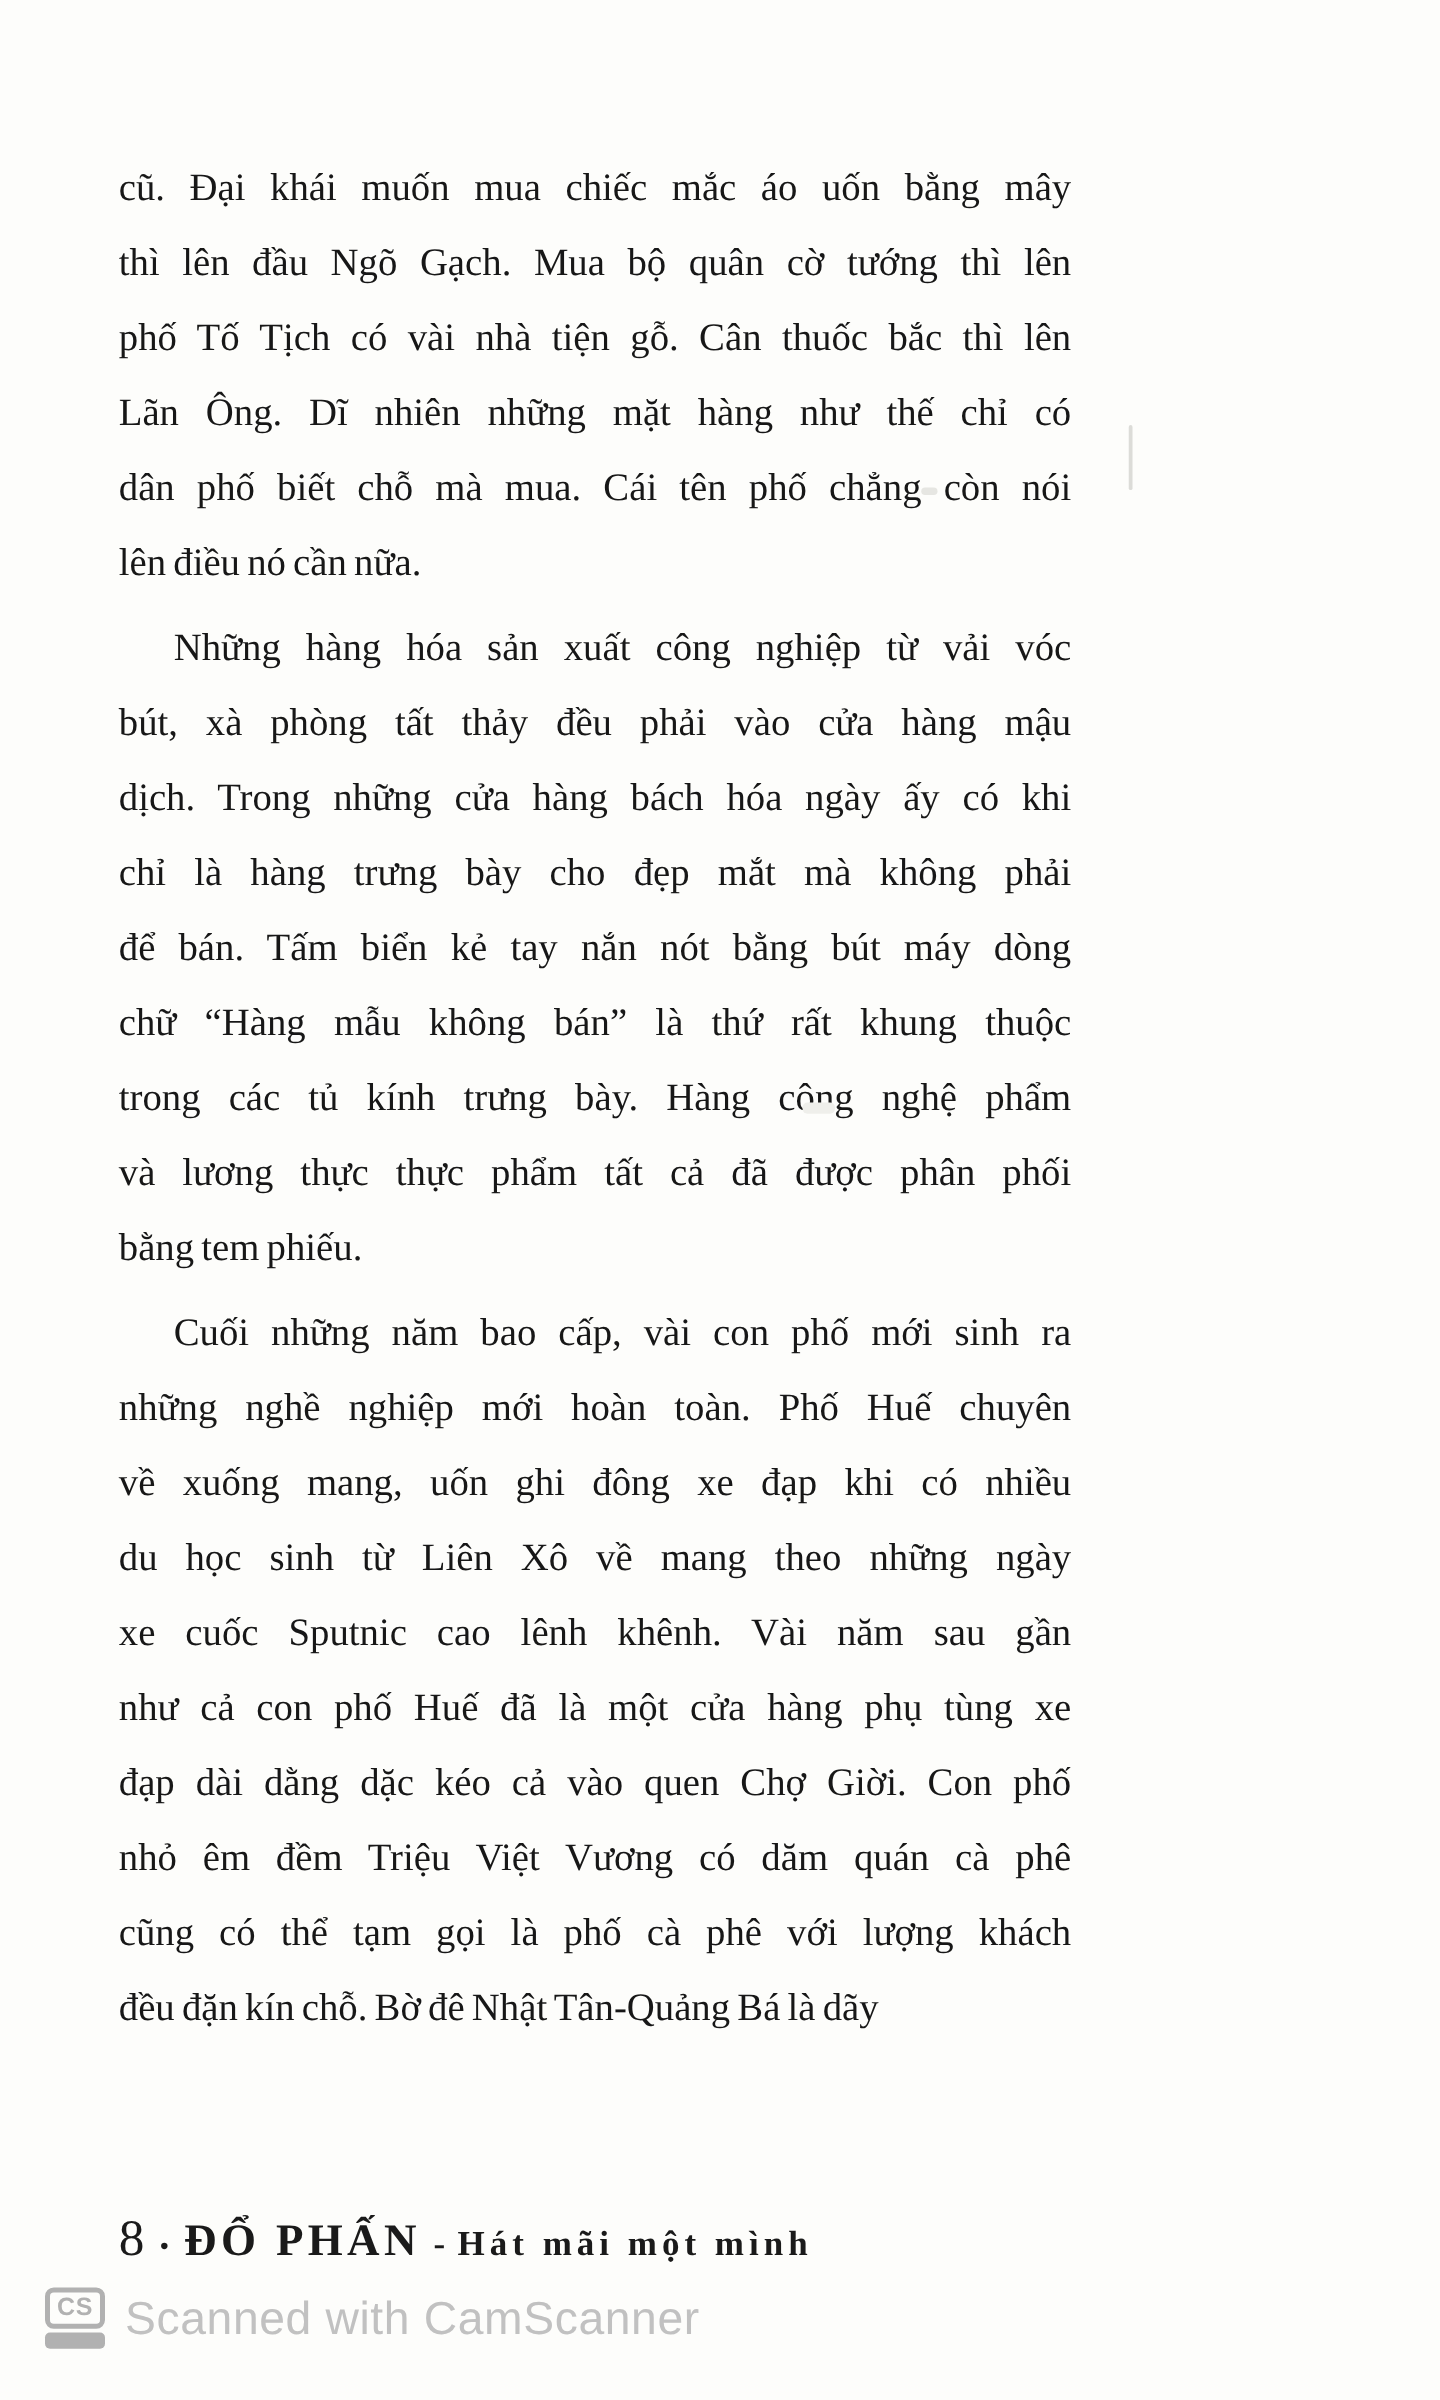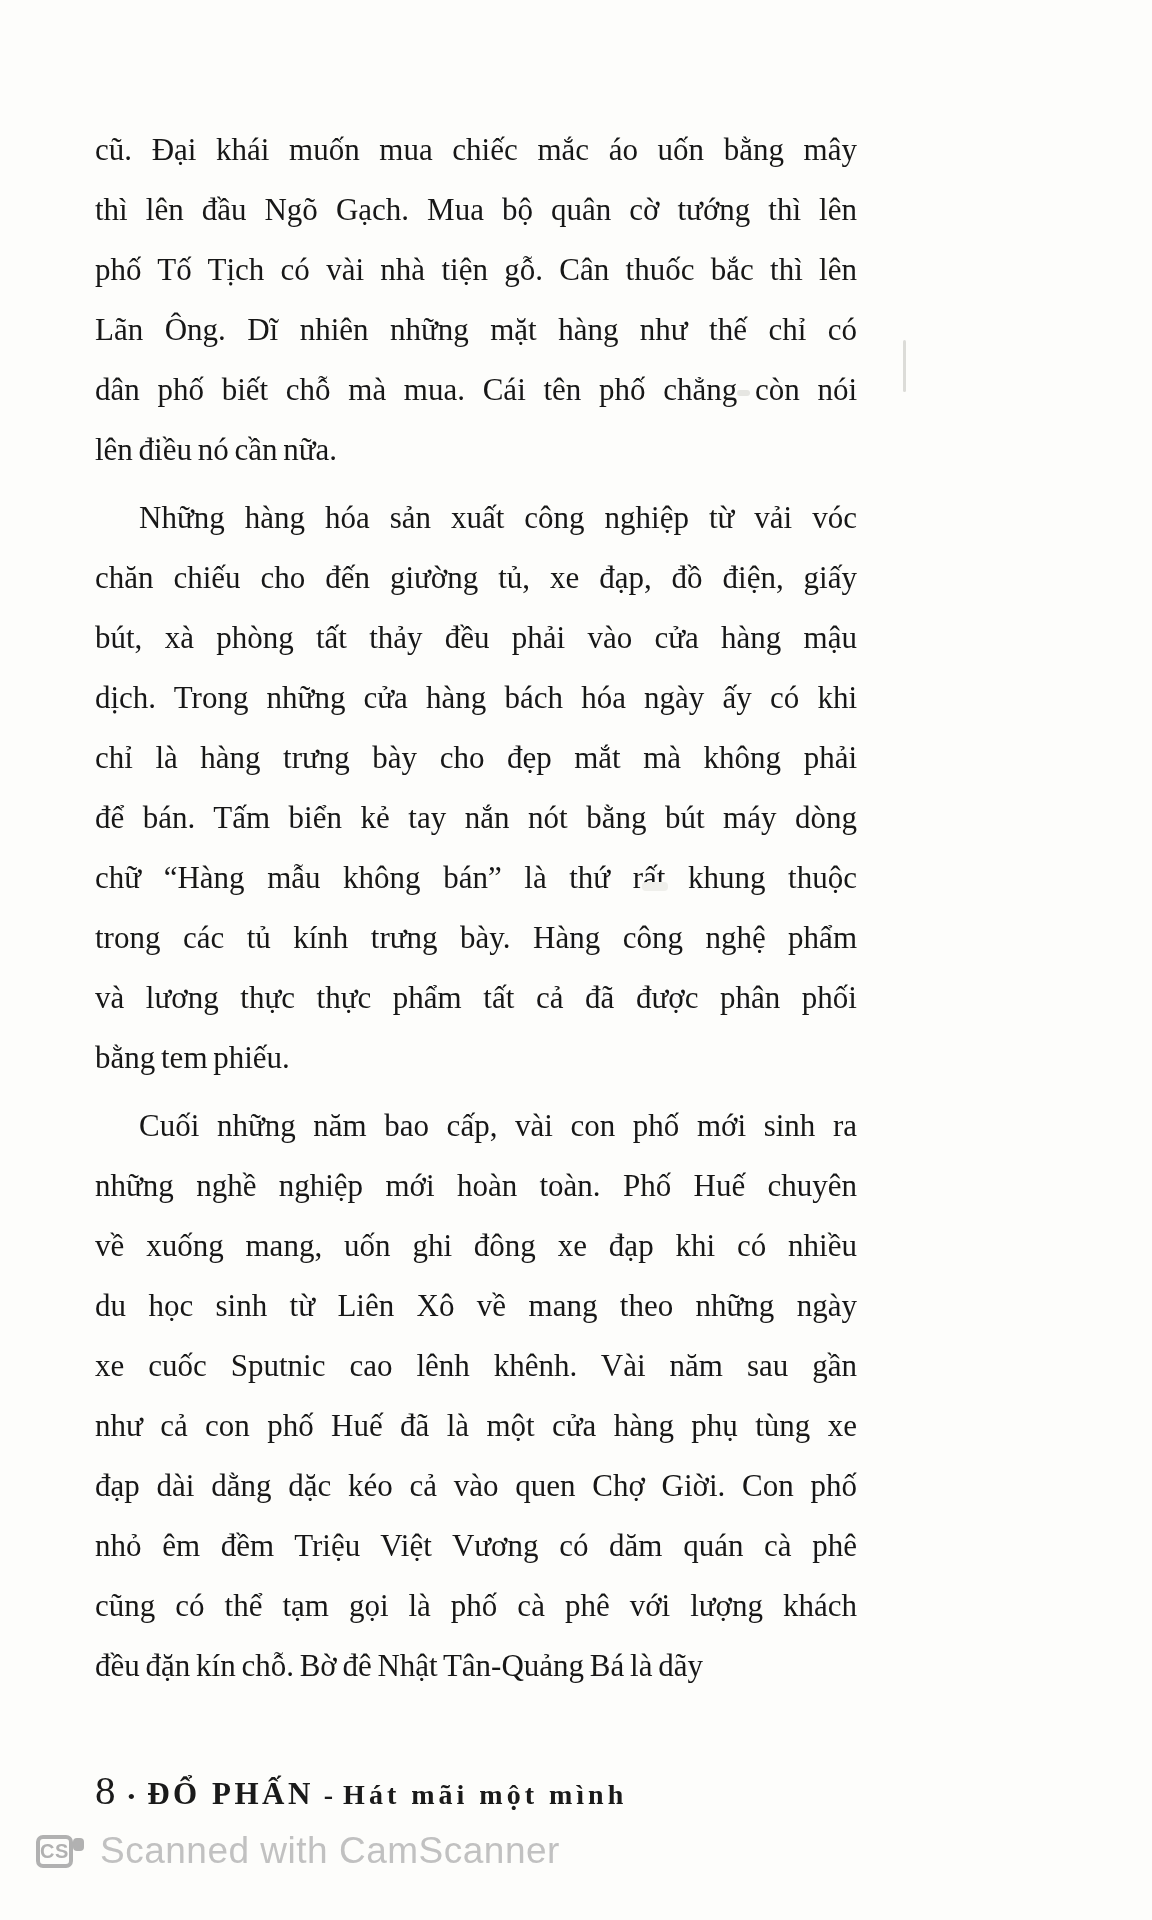--- a/index.html
+++ b/index.html
@@ -33,32 +33,32 @@
   .footer{
     position:absolute;
     left:95px;top:1770px;
     display:flex;
     align-items:baseline;
     white-space:nowrap;
     color:#1a1a1a;
   }
   .pagenum{font-size:41px;line-height:1;}
   .bullet{font-size:22px;margin:0 12px;}
-  .author{font-size:31px;font-weight:bold;letter-spacing:3.5px;}
+  .author{font-size:36px;font-weight:bold;letter-spacing:3.5px;}
   .dash{font-size:28px;font-weight:bold;margin:0 10px;}
   .booktitle{font-size:28px;font-weight:bold;letter-spacing:4px;}
 
   .camscanner{
     position:absolute;
     left:36px;top:1830px;
     display:flex;
     align-items:center;
     gap:16px;
   }
-  .cs-icon{width:48px;display:flex;flex-direction:row;align-items:flex-start;}
+  .cs-icon{width:48px;display:flex;flex-direction:column;align-items:flex-end;}
   .cs-box{
     box-sizing:border-box;
     width:48px;height:33px;
     border:4px solid #b1b1b1;
     border-radius:7px;
     display:flex;align-items:center;justify-content:center;
     font-family:"Liberation Sans", sans-serif;
     font-weight:bold;font-size:20px;color:#b1b1b1;
     letter-spacing:0.5px;
   }
@@ -91,21 +91,20 @@
       <div class="pline">cũ. Đại khái muốn mua chiếc mắc áo uốn bằng mây</div>
       <div class="pline">thì lên đầu Ngõ Gạch. Mua bộ quân cờ tướng thì lên</div>
       <div class="pline">phố Tố Tịch có vài nhà tiện gỗ. Cân thuốc bắc thì lên</div>
       <div class="pline">Lãn Ông. Dĩ nhiên những mặt hàng như thế chỉ có</div>
       <div class="pline">dân phố biết chỗ mà mua. Cái tên phố chẳng còn nói</div>
       <div class="pline plast">lên điều nó cần nữa.</div>
     </section>
 
     <section class="para indented">
       <div class="pline">Những hàng hóa sản xuất công nghiệp từ vải vóc</div>
-      <div class="pline">chăn chiếu cho đến giường tủ, xe đạp, đồ điện, giấy</div>
       <div class="pline">bút, xà phòng tất thảy đều phải vào cửa hàng mậu</div>
       <div class="pline">dịch. Trong những cửa hàng bách hóa ngày ấy có khi</div>
       <div class="pline">chỉ là hàng trưng bày cho đẹp mắt mà không phải</div>
       <div class="pline">để bán. Tấm biển kẻ tay nắn nót bằng bút máy dòng</div>
       <div class="pline">chữ “Hàng mẫu không bán” là thứ rất khung thuộc</div>
       <div class="pline">trong các tủ kính trưng bày. Hàng công nghệ phẩm</div>
       <div class="pline">và lương thực thực phẩm tất cả đã được phân phối</div>
       <div class="pline plast">bằng tem phiếu.</div>
     </section>
 

